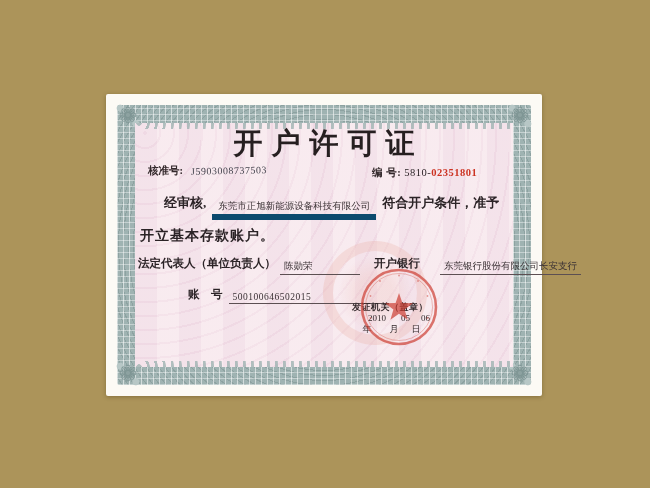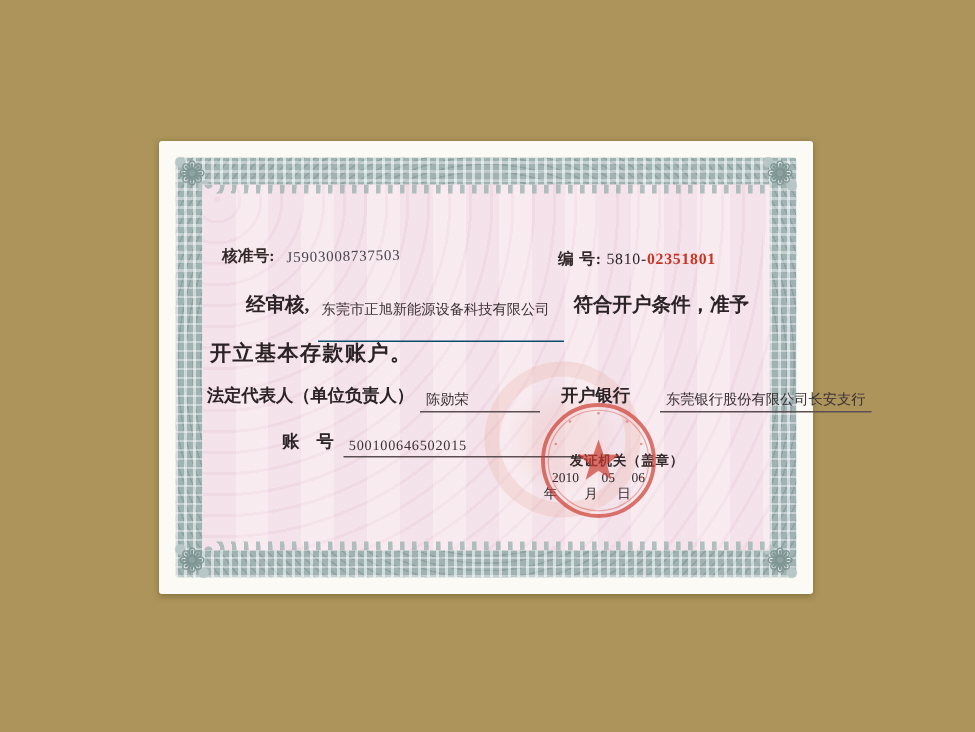--- a/index.html
+++ b/index.html
@@ -64,39 +64,39 @@
     display:inline-block; margin-left:8px; font-size:10px; color:#46454f;
     transform:rotate(-1.2deg); letter-spacing:.5px;
     font-family:"Liberation Serif",serif;
   }
   .row-serial { position:absolute; top:72px; left:266px; font-size:10.5px; letter-spacing:.5px; }
   .serial-number { color:#cc3322; font-weight:bold; }
 
   .body1 { position:absolute; top:100px; left:58px; width:330px; font-size:13px; font-weight:bold; white-space:nowrap; }
   .company {
     display:inline-block; font-size:9.5px; font-weight:normal; color:#3a3134;
-    border-bottom:1px solid #0c4a6e; min-width:164px; text-align:left;
-    vertical-align:-2px; margin:0 6px; padding:0 2px 14px;
+    border-bottom:6px solid #0c4a6e; min-width:164px; text-align:center;
+    vertical-align:-2px; margin:0 6px; padding:0 2px 1px;
   }
   .body2 { position:absolute; top:133px; left:34px; font-size:14px; font-weight:bold; letter-spacing:1px; }
 
   .row-legal { position:absolute; top:162px; left:32px; font-size:11.5px; font-weight:bold; white-space:nowrap; }
   .uline {
     display:inline-block; border-bottom:1px solid #5c4f52; font-weight:normal;
     font-size:9.5px; color:#3a3134; vertical-align:-2px; padding:0 4px 1px; text-align:left;
   }
   .legal-name { min-width:80px; margin-left:4px; }
   .bank-label { margin-left:14px;text-align:right; }
   .bank-value { min-width:122px; margin-left:20px; }
 
   .row-account { position:absolute; top:193px; left:34px; font-size:11.5px; font-weight:bold;padding-left:48px; }
   .account-value { min-width:160px; margin-left:6px; letter-spacing:.5px; }
 
   .issue-block { position:absolute; left:246px; top:208px; font-size:9px; color:#33292b; line-height:11px; }
-  .issue-label { font-weight:bold; letter-spacing:.5px;margin-left:28px; }
+  .issue-label { font-weight:bold; letter-spacing:.5px; }
   .issue-date span { display:inline-block; text-align:right; }
   .yd{width:34px;} .md{width:24px;} .dd{width:20px;}
   .issue-units { letter-spacing:0; }
   .issue-units span { display:inline-block; text-align:center; }
   .yu{width:30px;} .mu{width:24px;} .du{width:20px;}
 
   .seal { position:absolute; left:252px; top:172px; width:82px; height:82px; opacity:.85; }
 </style>
 </head>
 <body>
@@ -108,20 +108,21 @@
     <div class="corner bl">❁</div>
     <div class="corner br">❁</div>
   </div>
   <div class="inner">
     <div class="scallop top"></div>
     <div class="scallop bot"></div>
     <div class="watermark"></div>
   </div>
 
   <div class="content">
+    <div class="title">开户许可证</div>
 
     <div class="row-approval">
       <span class="lab">核准号:</span><span class="approval-value">J5903008737503</span>
     </div>
 
     <div class="row-serial">
       <span class="lab">编 号:</span>
       <span>5810-</span><span class="serial-number">02351801</span>
     </div>
 

